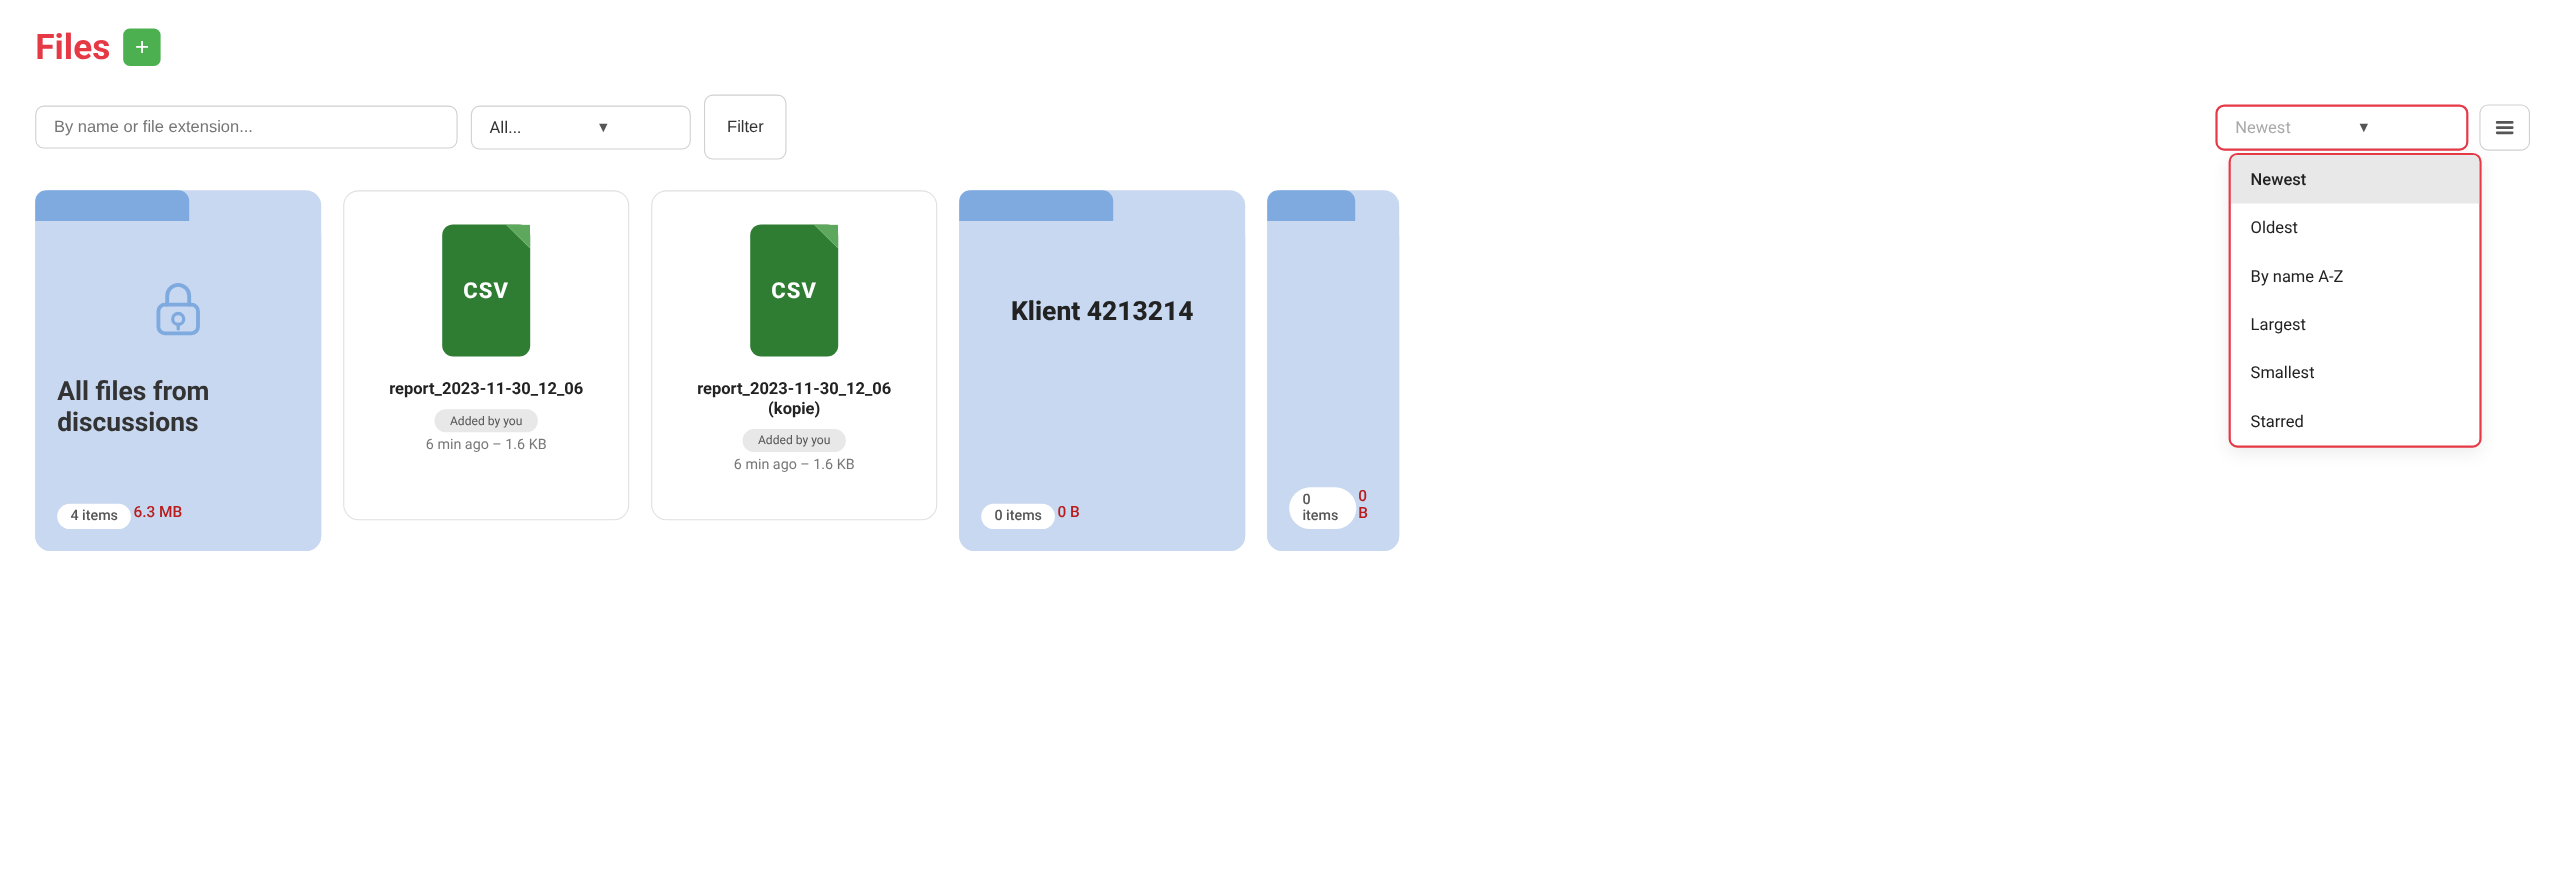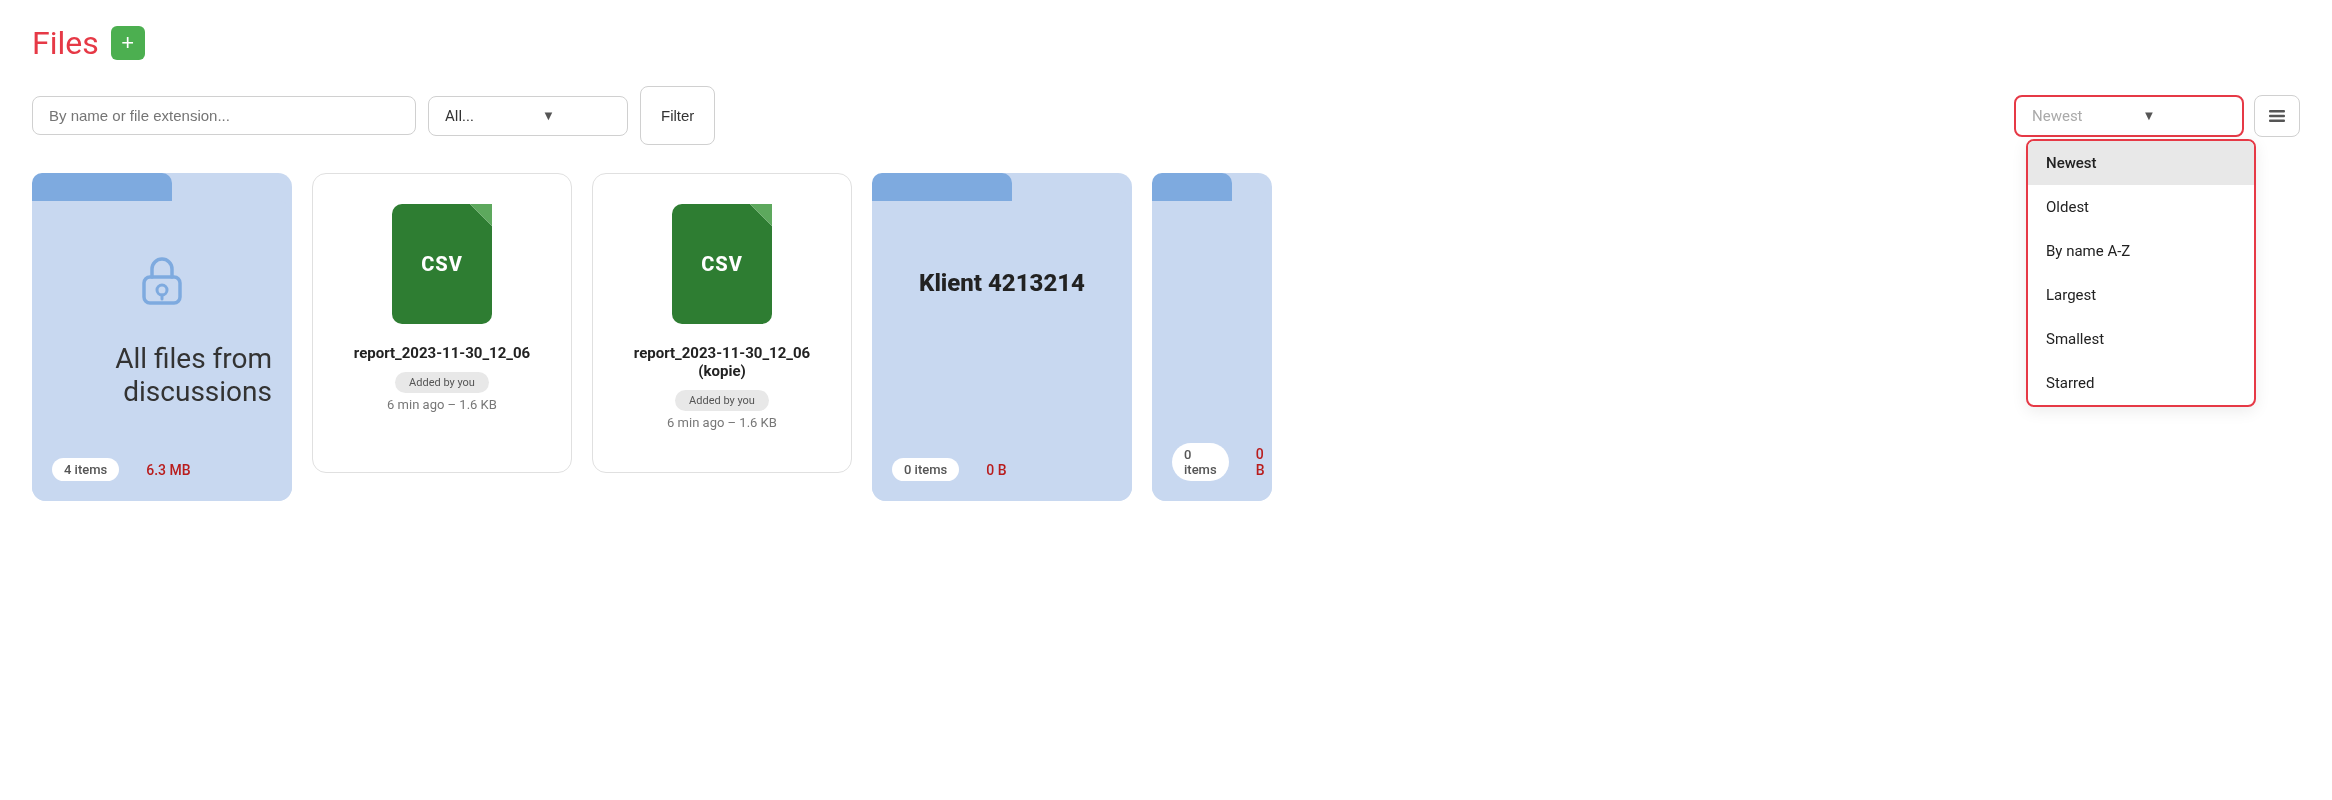--- a/index.html
+++ b/index.html
@@ -13,21 +13,21 @@
 
     
     .page-header {
       display: flex;
       align-items: center;
       gap: 12px;
       margin-bottom: 24px;
     }
     .page-title {
       font-size: 32px;
-      font-weight: 400;
+      font-weight: 700;
       color: #e63946;
     }
     .add-button {
       background: #4caf50;
       border: none;
       border-radius: 6px;
       width: 34px;
       height: 34px;
       display: flex;
       align-items: center;
@@ -185,30 +185,30 @@
     }
 
     
     .lock-icon {
       font-size: 52px;
       color: #7eaadf;
       margin-bottom: 16px;
       margin-top: 20px;
     }
     .all-files-label {
-      font-size: 28px;
-      font-weight: 400;
+      font-size: 24px;
+      font-weight: 700;
       color: #333;
-      text-align: right;
+      text-align: left;
       margin-bottom: auto;
     }
     .card-footer {
       display: flex;
-      align-items: center;
-      gap: 27px;
+      align-items: flex-start;
+      gap: 2px;
       margin-top: 20px;
       width: 100%;
       justify-content: flex-start;
     }
     .items-badge {
       background: #fff;
       border-radius: 20px;
       padding: 4px 12px;
       font-size: 13px;
       color: #555;
@@ -221,21 +221,21 @@
     }
 
     
     .csv-icon {
       background: #2e7d32;
       color: white;
       font-weight: 800;
       font-size: 20px;
       letter-spacing: 1px;
       border-radius: 10px;
-      width: 100px;
+      width: 80px;
       height: 120px;
       display: flex;
       align-items: center;
       justify-content: center;
       position: relative;
       margin-top: 10px;
       margin-bottom: 20px;
     }
     .csv-icon::before {
       content: '';

